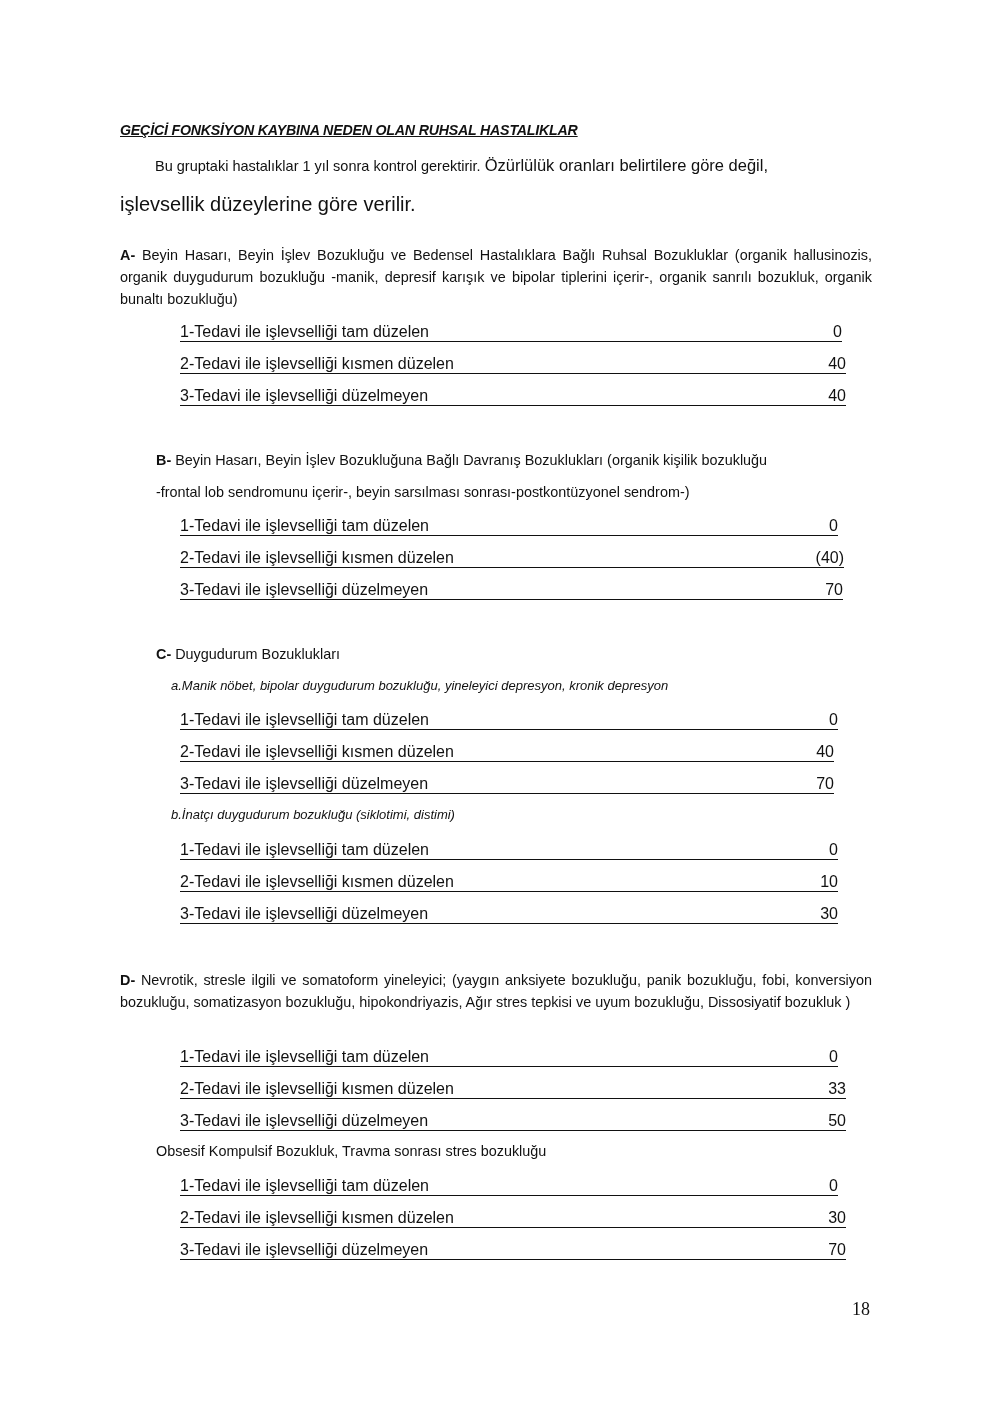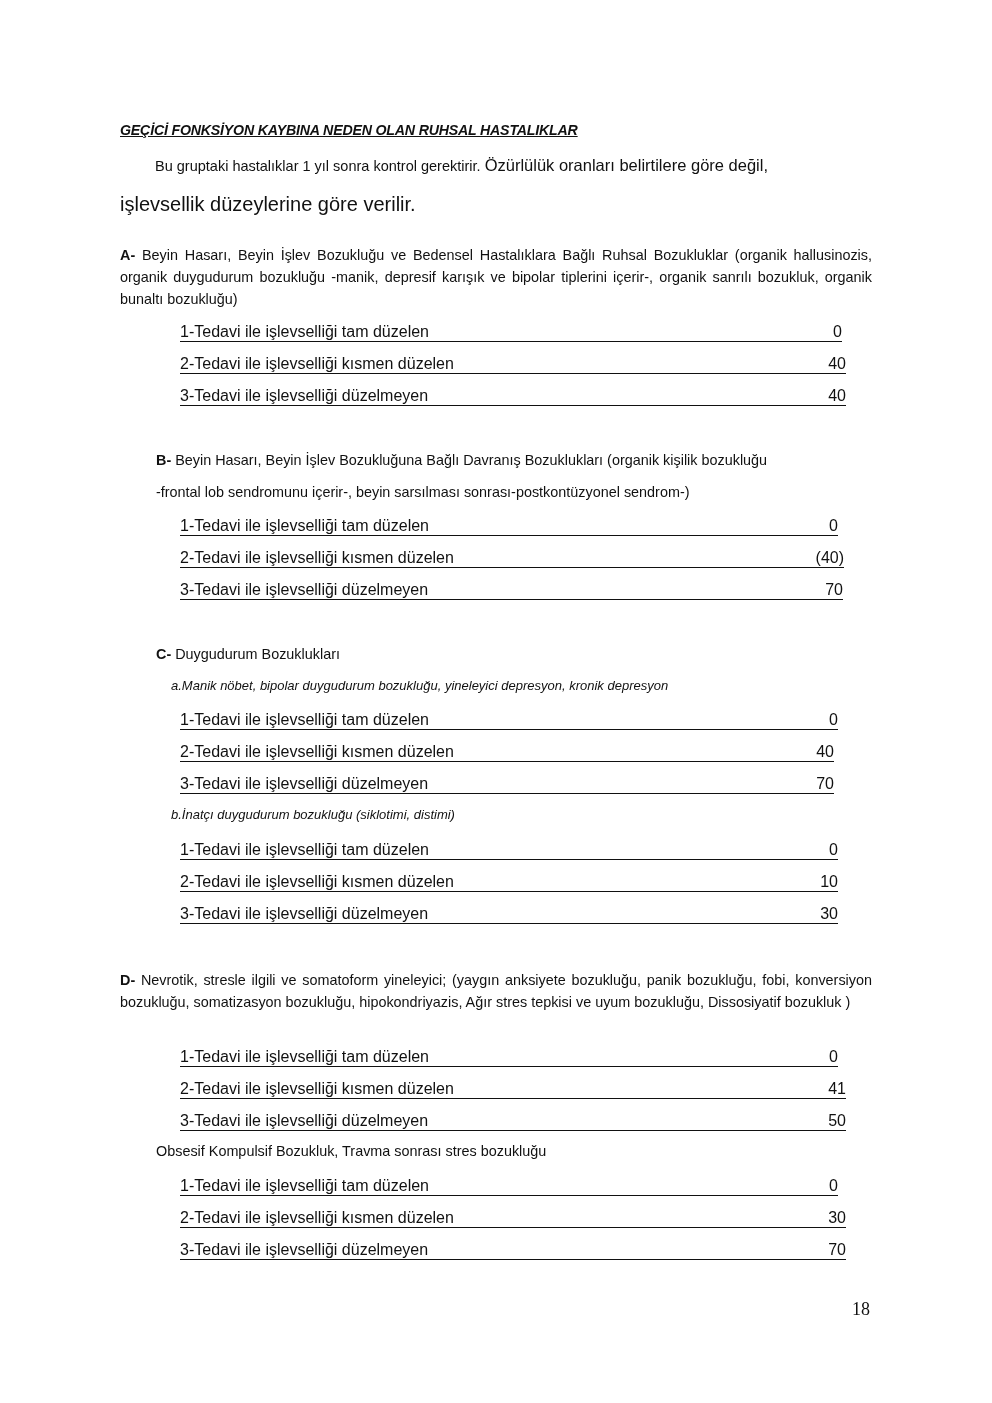--- a/index.html
+++ b/index.html
@@ -99,21 +99,21 @@
 <div class="abs para" style="top:969px;">
   <b>D-</b>
   <span>Nevrotik, stresle ilgili ve somatoform yineleyici; (yaygın anksiyete bozukluğu, panik bozukluğu, fobi, konversiyon bozukluğu, somatizasyon bozukluğu, hipokondriyazis, Ağır stres tepkisi ve uyum bozukluğu, Dissosiyatif bozukluk )</span>
 </div>
 <div class="abs row" style="top:1047px; width:658px;">
   <span class="lbl">1-Tedavi ile işlevselliği tam düzelen</span>
   <span class="val">0</span>
 </div>
 <div class="abs row" style="top:1079px; width:666px;">
   <span class="lbl">2-Tedavi ile işlevselliği kısmen düzelen</span>
-  <span class="val">41</span>
+  <span class="val">33</span>
 </div>
 <div class="abs row" style="top:1111px; width:666px;">
   <span class="lbl">3-Tedavi ile işlevselliği düzelmeyen</span>
   <span class="val">50</span>
 </div>
 <div class="abs line" style="top:1143px;">Obsesif Kompulsif Bozukluk, Travma sonrası stres bozukluğu</div>
 <div class="abs row" style="top:1176px; width:658px;">
   <span class="lbl">1-Tedavi ile işlevselliği tam düzelen</span>
   <span class="val">0</span>
 </div>

